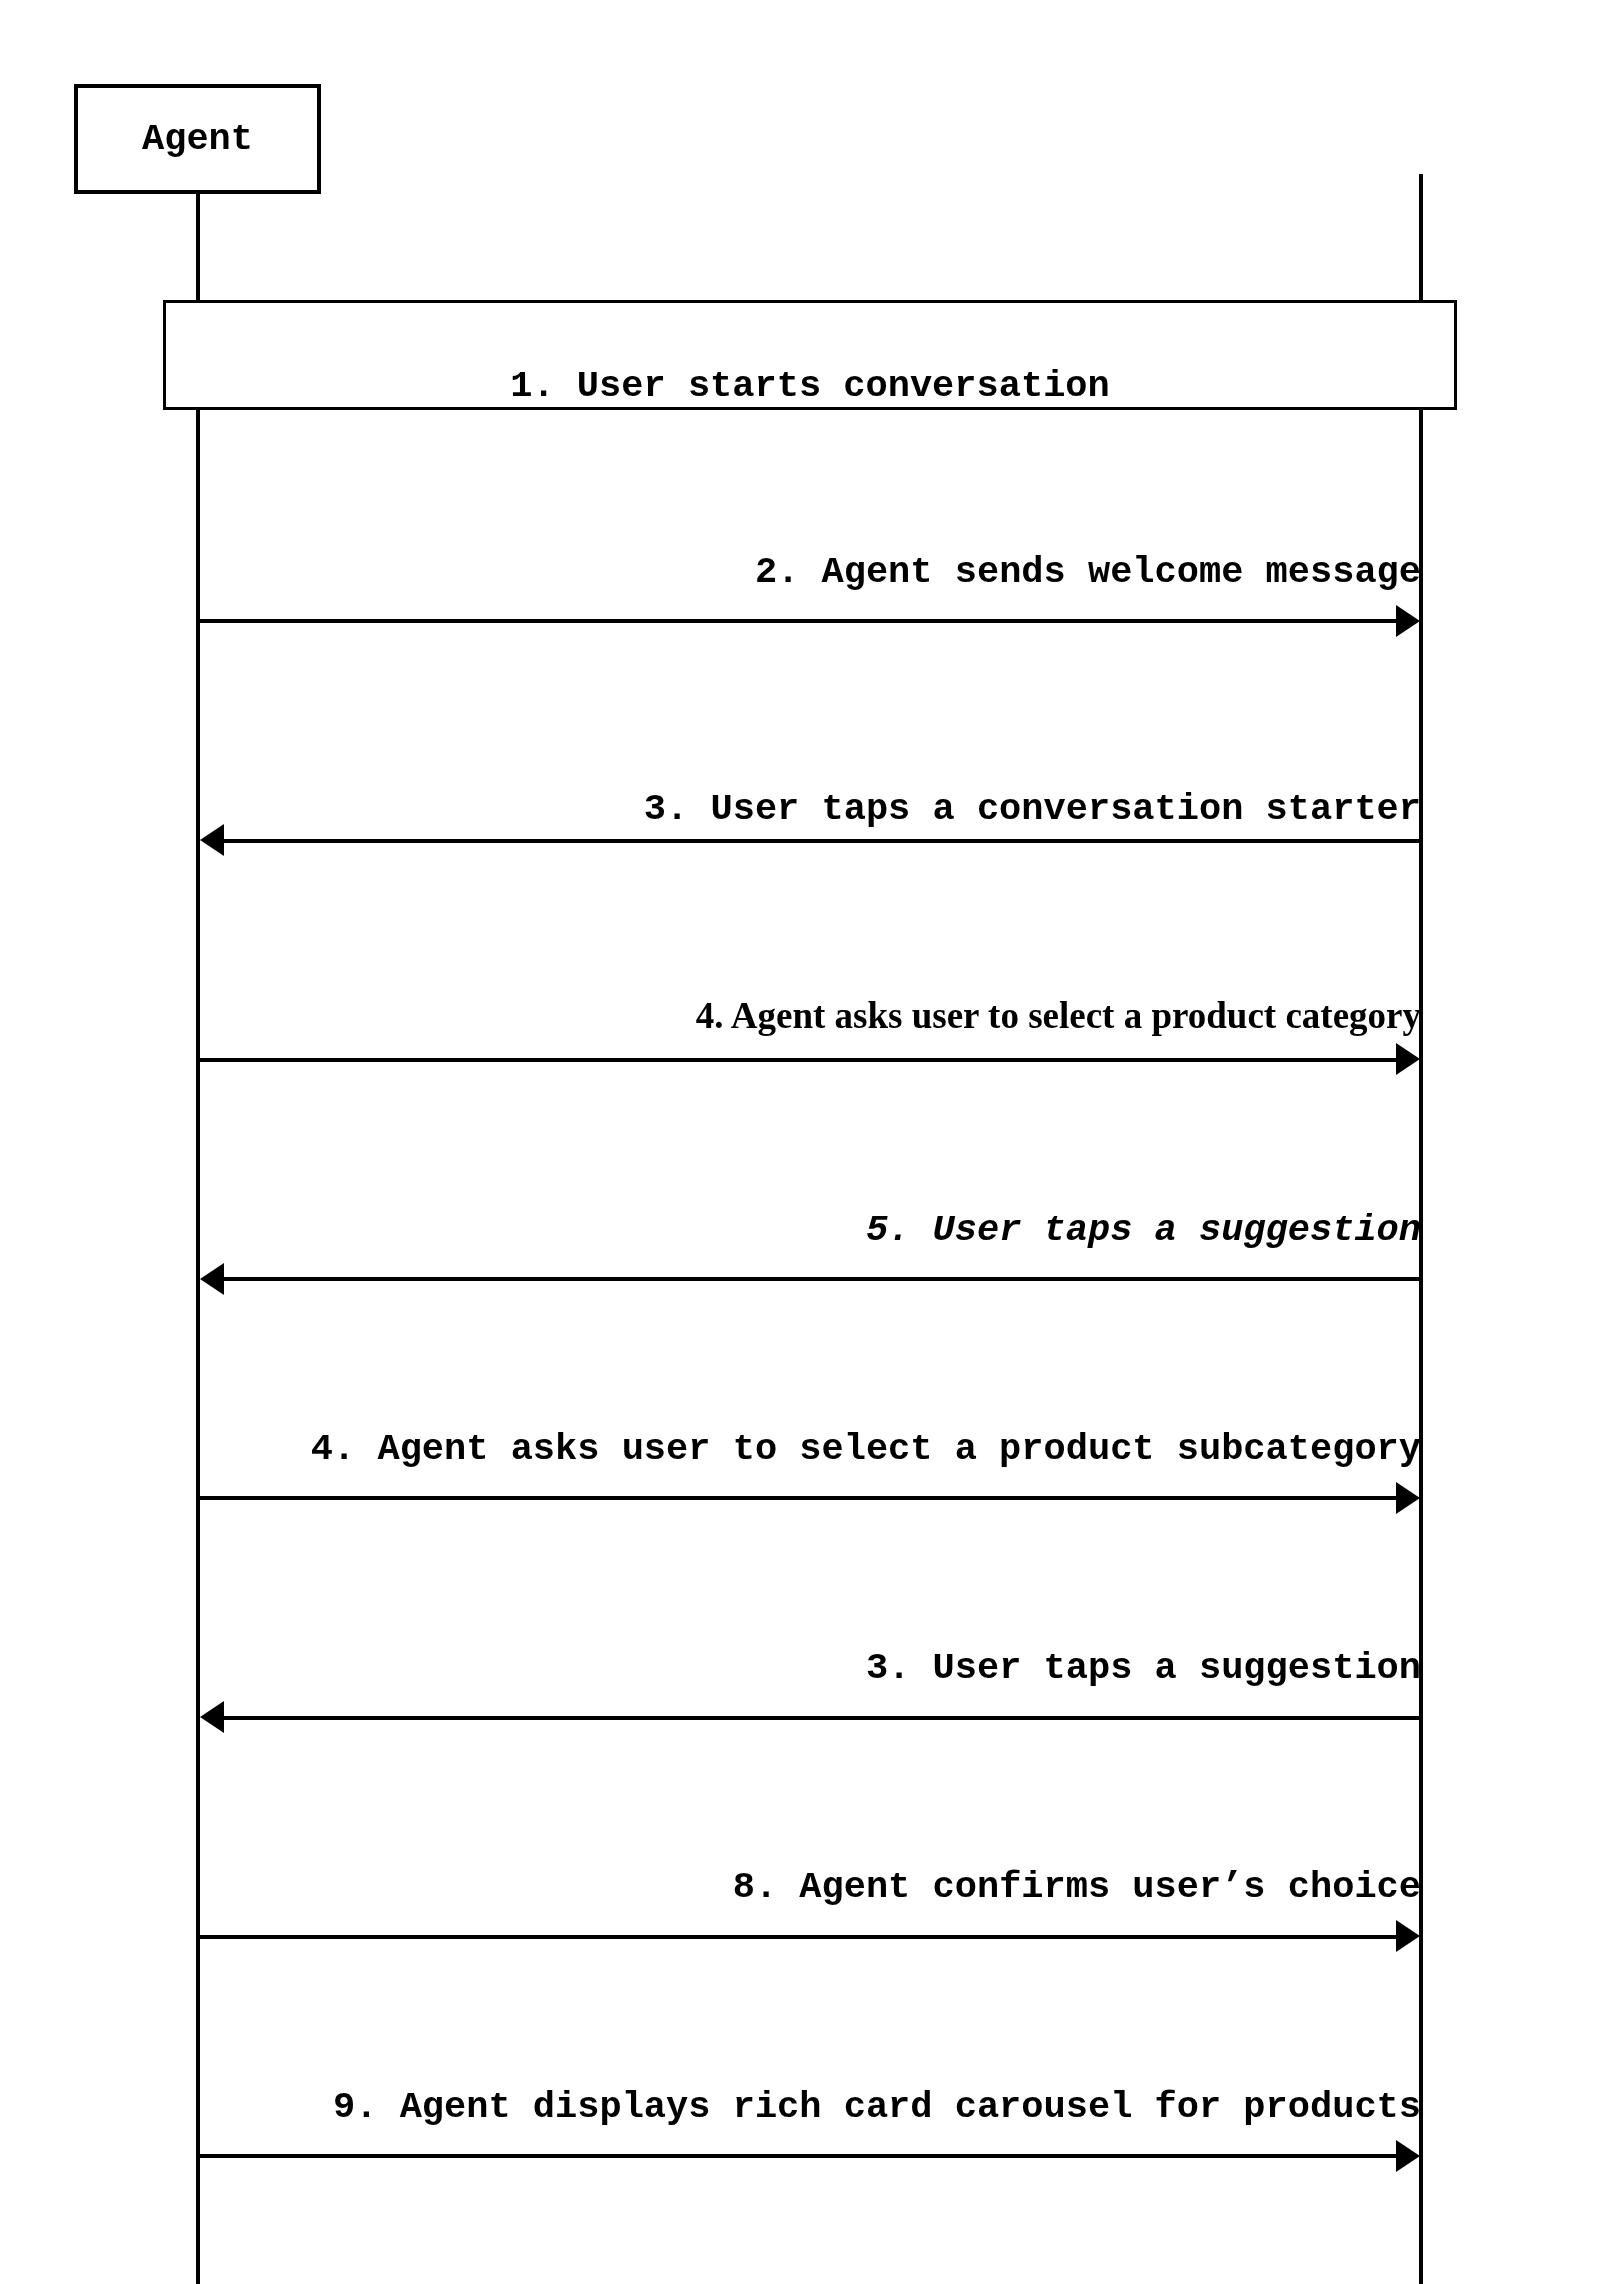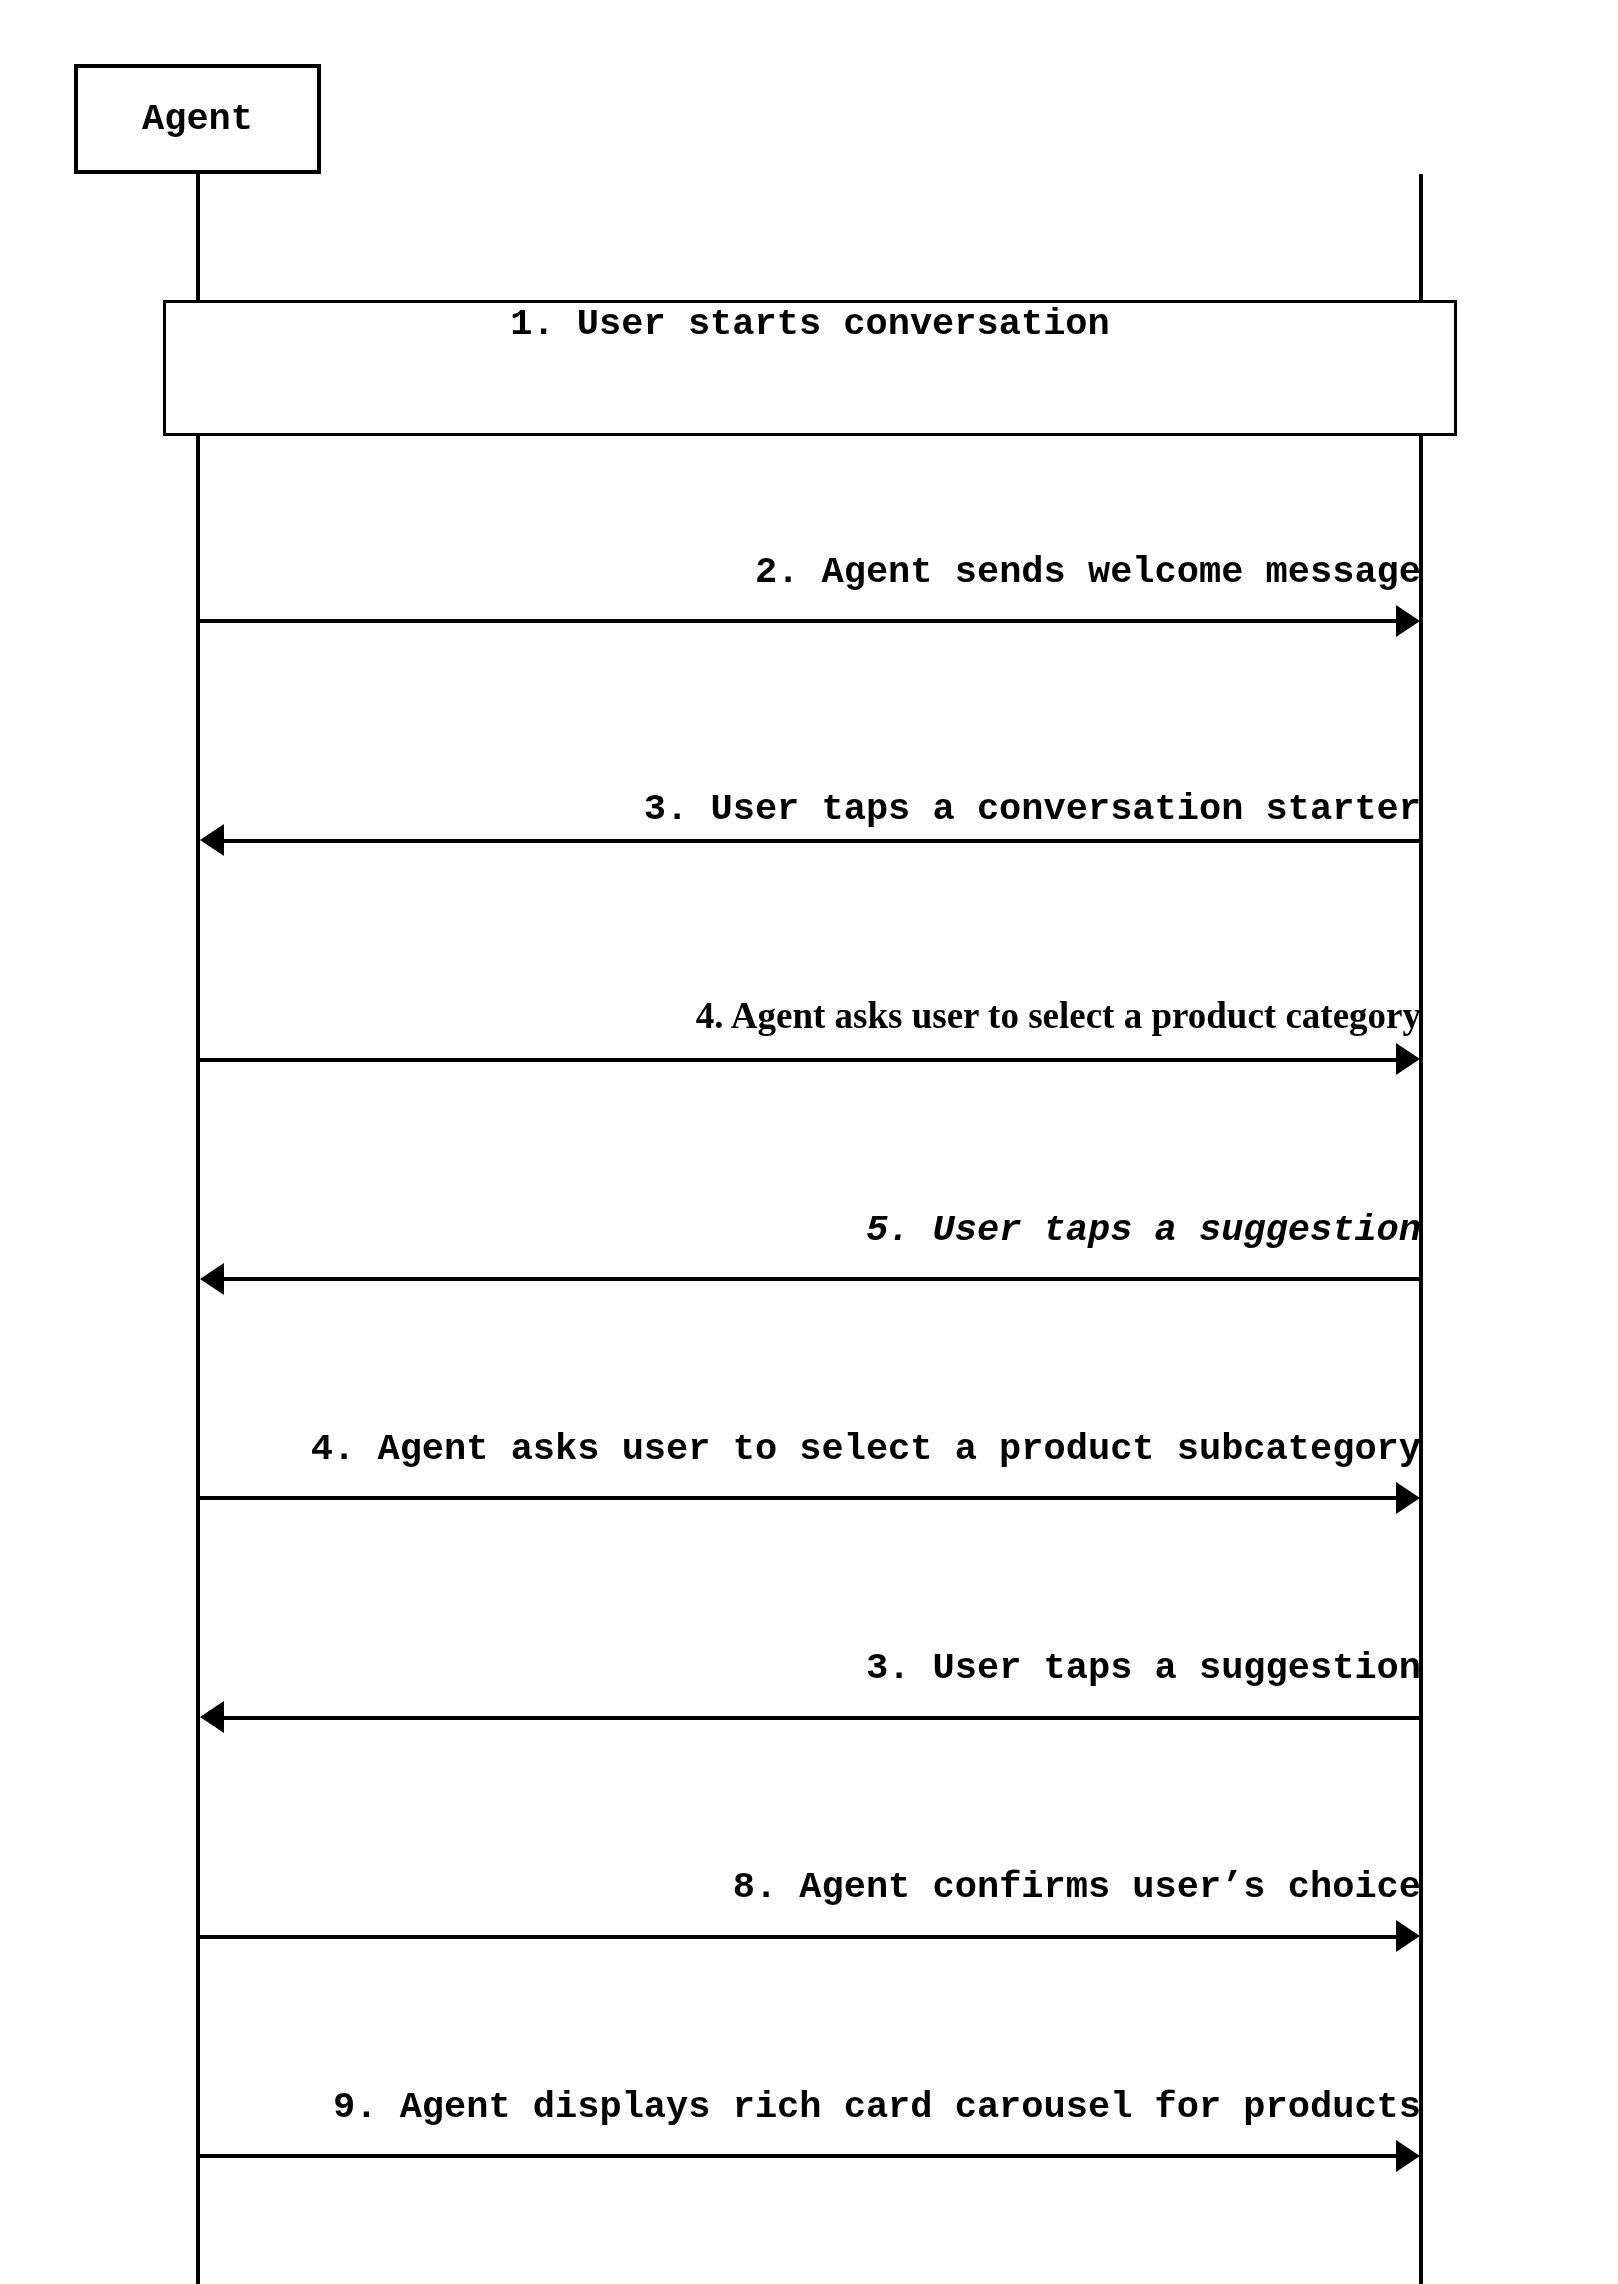--- a/index.html
+++ b/index.html
@@ -22,38 +22,39 @@
     height: 110px;
     box-sizing: border-box;
     border: 4.1px solid #000000;
     background: #ffffff;
     display: flex;
     align-items: center;
     justify-content: center;
     font-size: 37px;
     letter-spacing: 0;
     z-index: 3;
+    margin-top: 20px;
   }
   .lifeline {
     position: absolute;
     width: 3.7px;
     background: #000000;
     z-index: 0;
   }
   .banner {
     position: absolute;
     left: 163px;
     top: 300px;
     width: 1294px;
-    height: 136px;
+    height: 110px;
     box-sizing: border-box;
     border: 3.7px solid #000000;
     background: #ffffff;
     display: flex;
-    align-items: flex-start;
+    align-items: flex-end;
     justify-content: center;
     font-size: 37px;
     z-index: 2;
   }
   .msg-label {
     position: absolute;
     left: 198px;
     width: 1223px;
     text-align: right;
     font-size: 37px;

